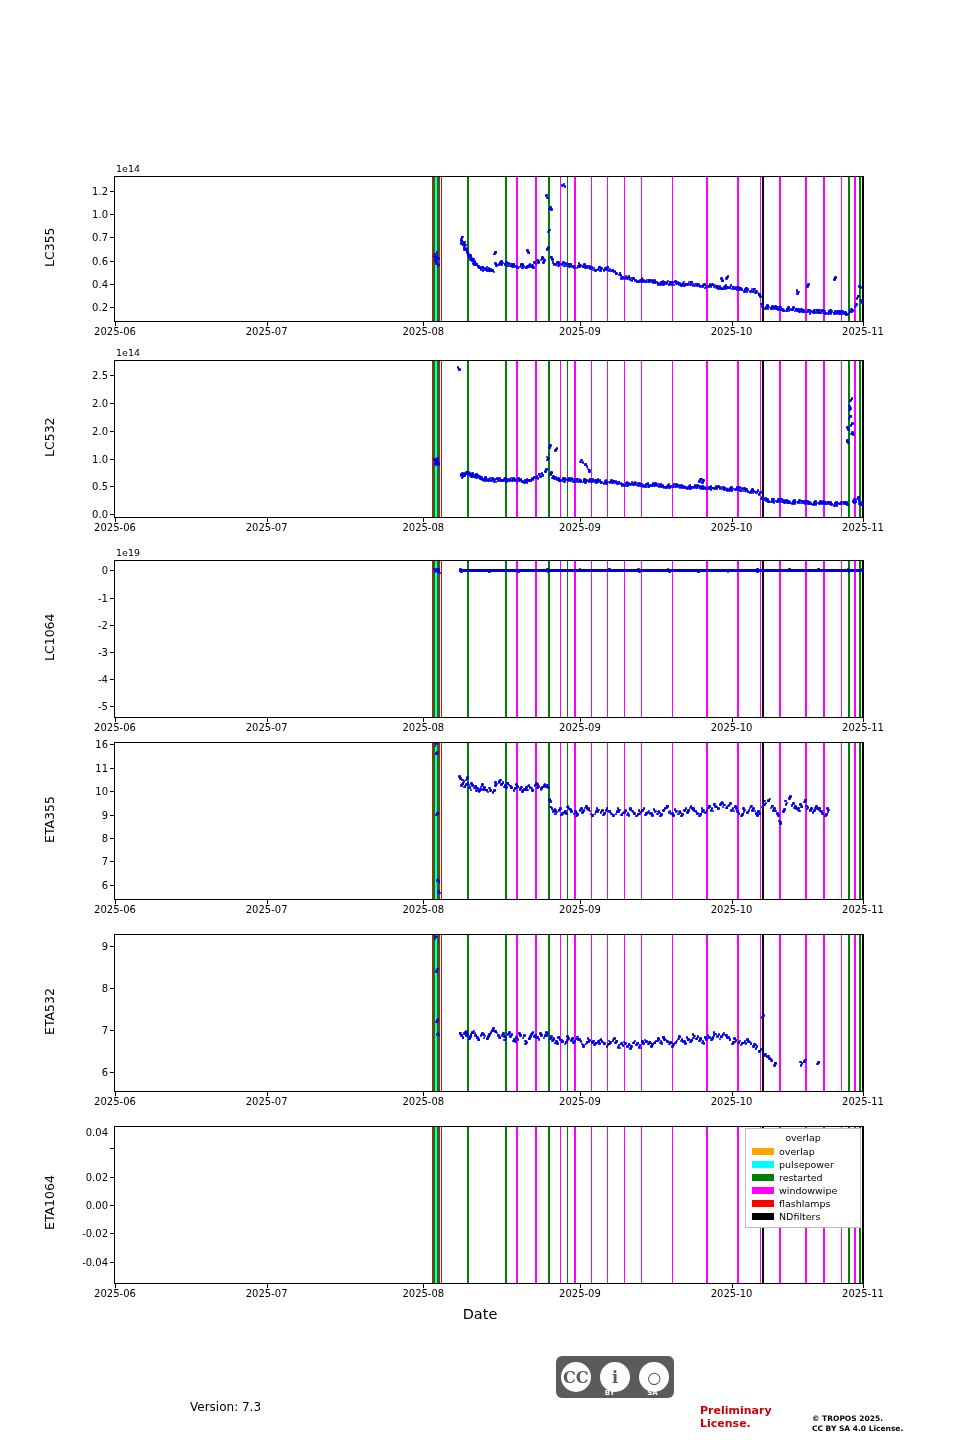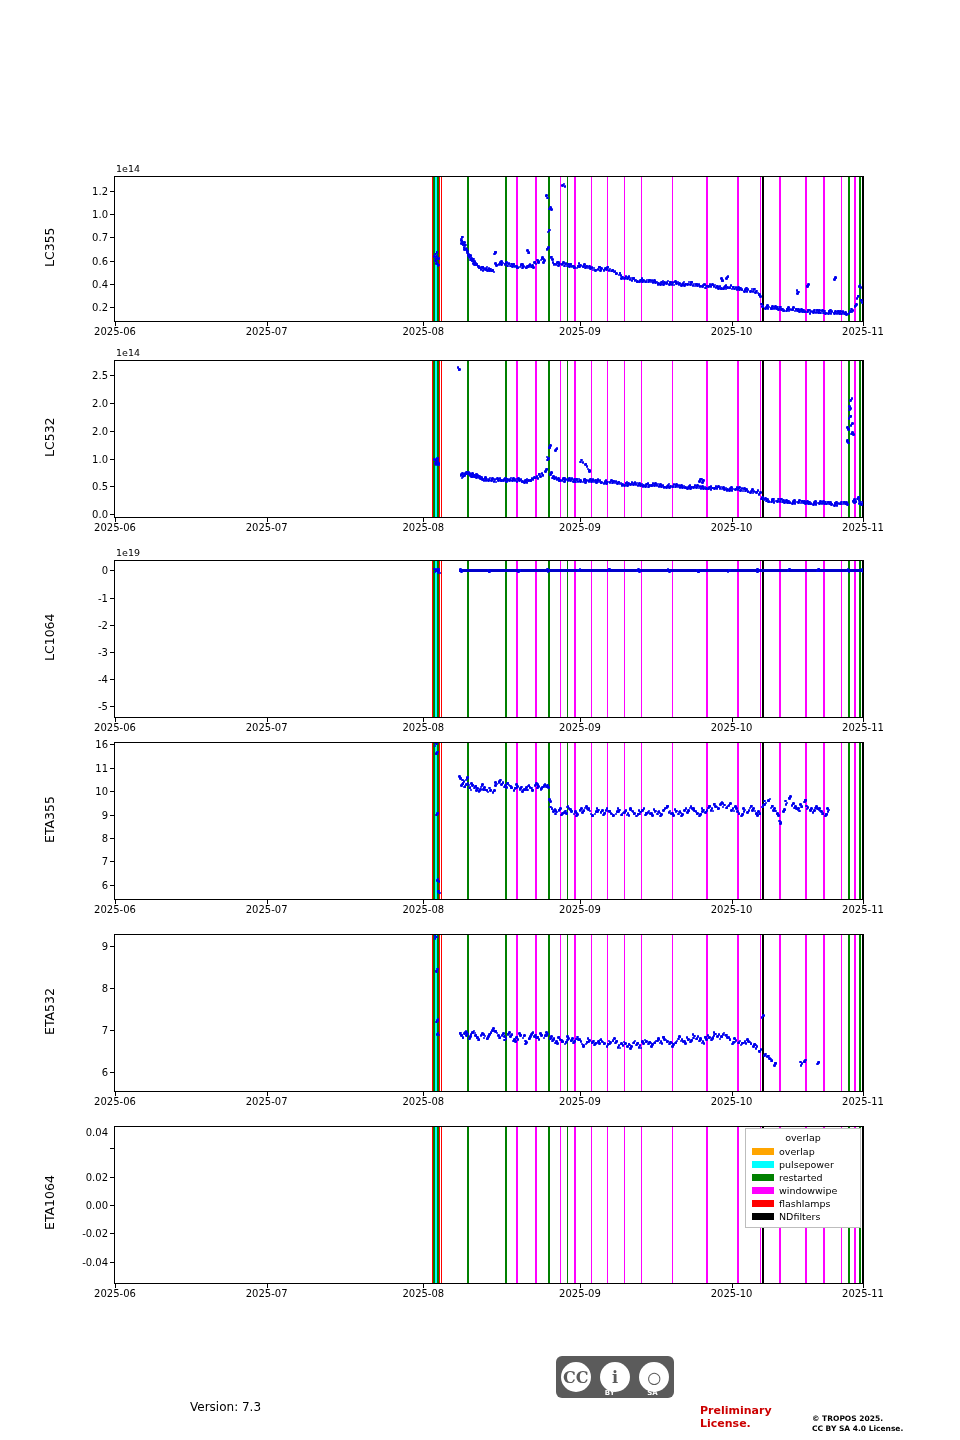--- a/index.html
+++ b/index.html
@@ -2216,20 +2216,21 @@
       <div class="xtick" style="left: 423.326px; top: 1288px;">2025-08</div>
       <div class="xtickmark" style="left: 423.326px; top: 1284px;"></div>
       <div class="xtick" style="left: 579.957px; top: 1288px;">2025-09</div>
       <div class="xtickmark" style="left: 579.957px; top: 1284px;"></div>
       <div class="xtick" style="left: 731.576px; top: 1288px;">2025-10</div>
       <div class="xtickmark" style="left: 731.576px; top: 1284px;"></div>
       <div class="xtick" style="left: 863px; top: 1288px;">2025-11</div>
       <div class="xtickmark" style="left: 863px; top: 1284px;"></div>
     </div>
 
+  <div class="xaxislabel" id="xaxis-label" style="left: 0px; top: 1306px;">Date</div>
 
   <div class="legendbox" id="legend" style="left:745px;top:1128px;width:116px;">
     <div class="legend-title">overlap</div>
     <div id="legend-items">
         <div class="legend-row">
           <span class="legend-swatch" style="background: rgb(255, 165, 0);"></span>
           <span class="legend-label">overlap</span>
         </div>
         <div class="legend-row">
           <span class="legend-swatch" style="background: rgb(0, 255, 255);"></span>

